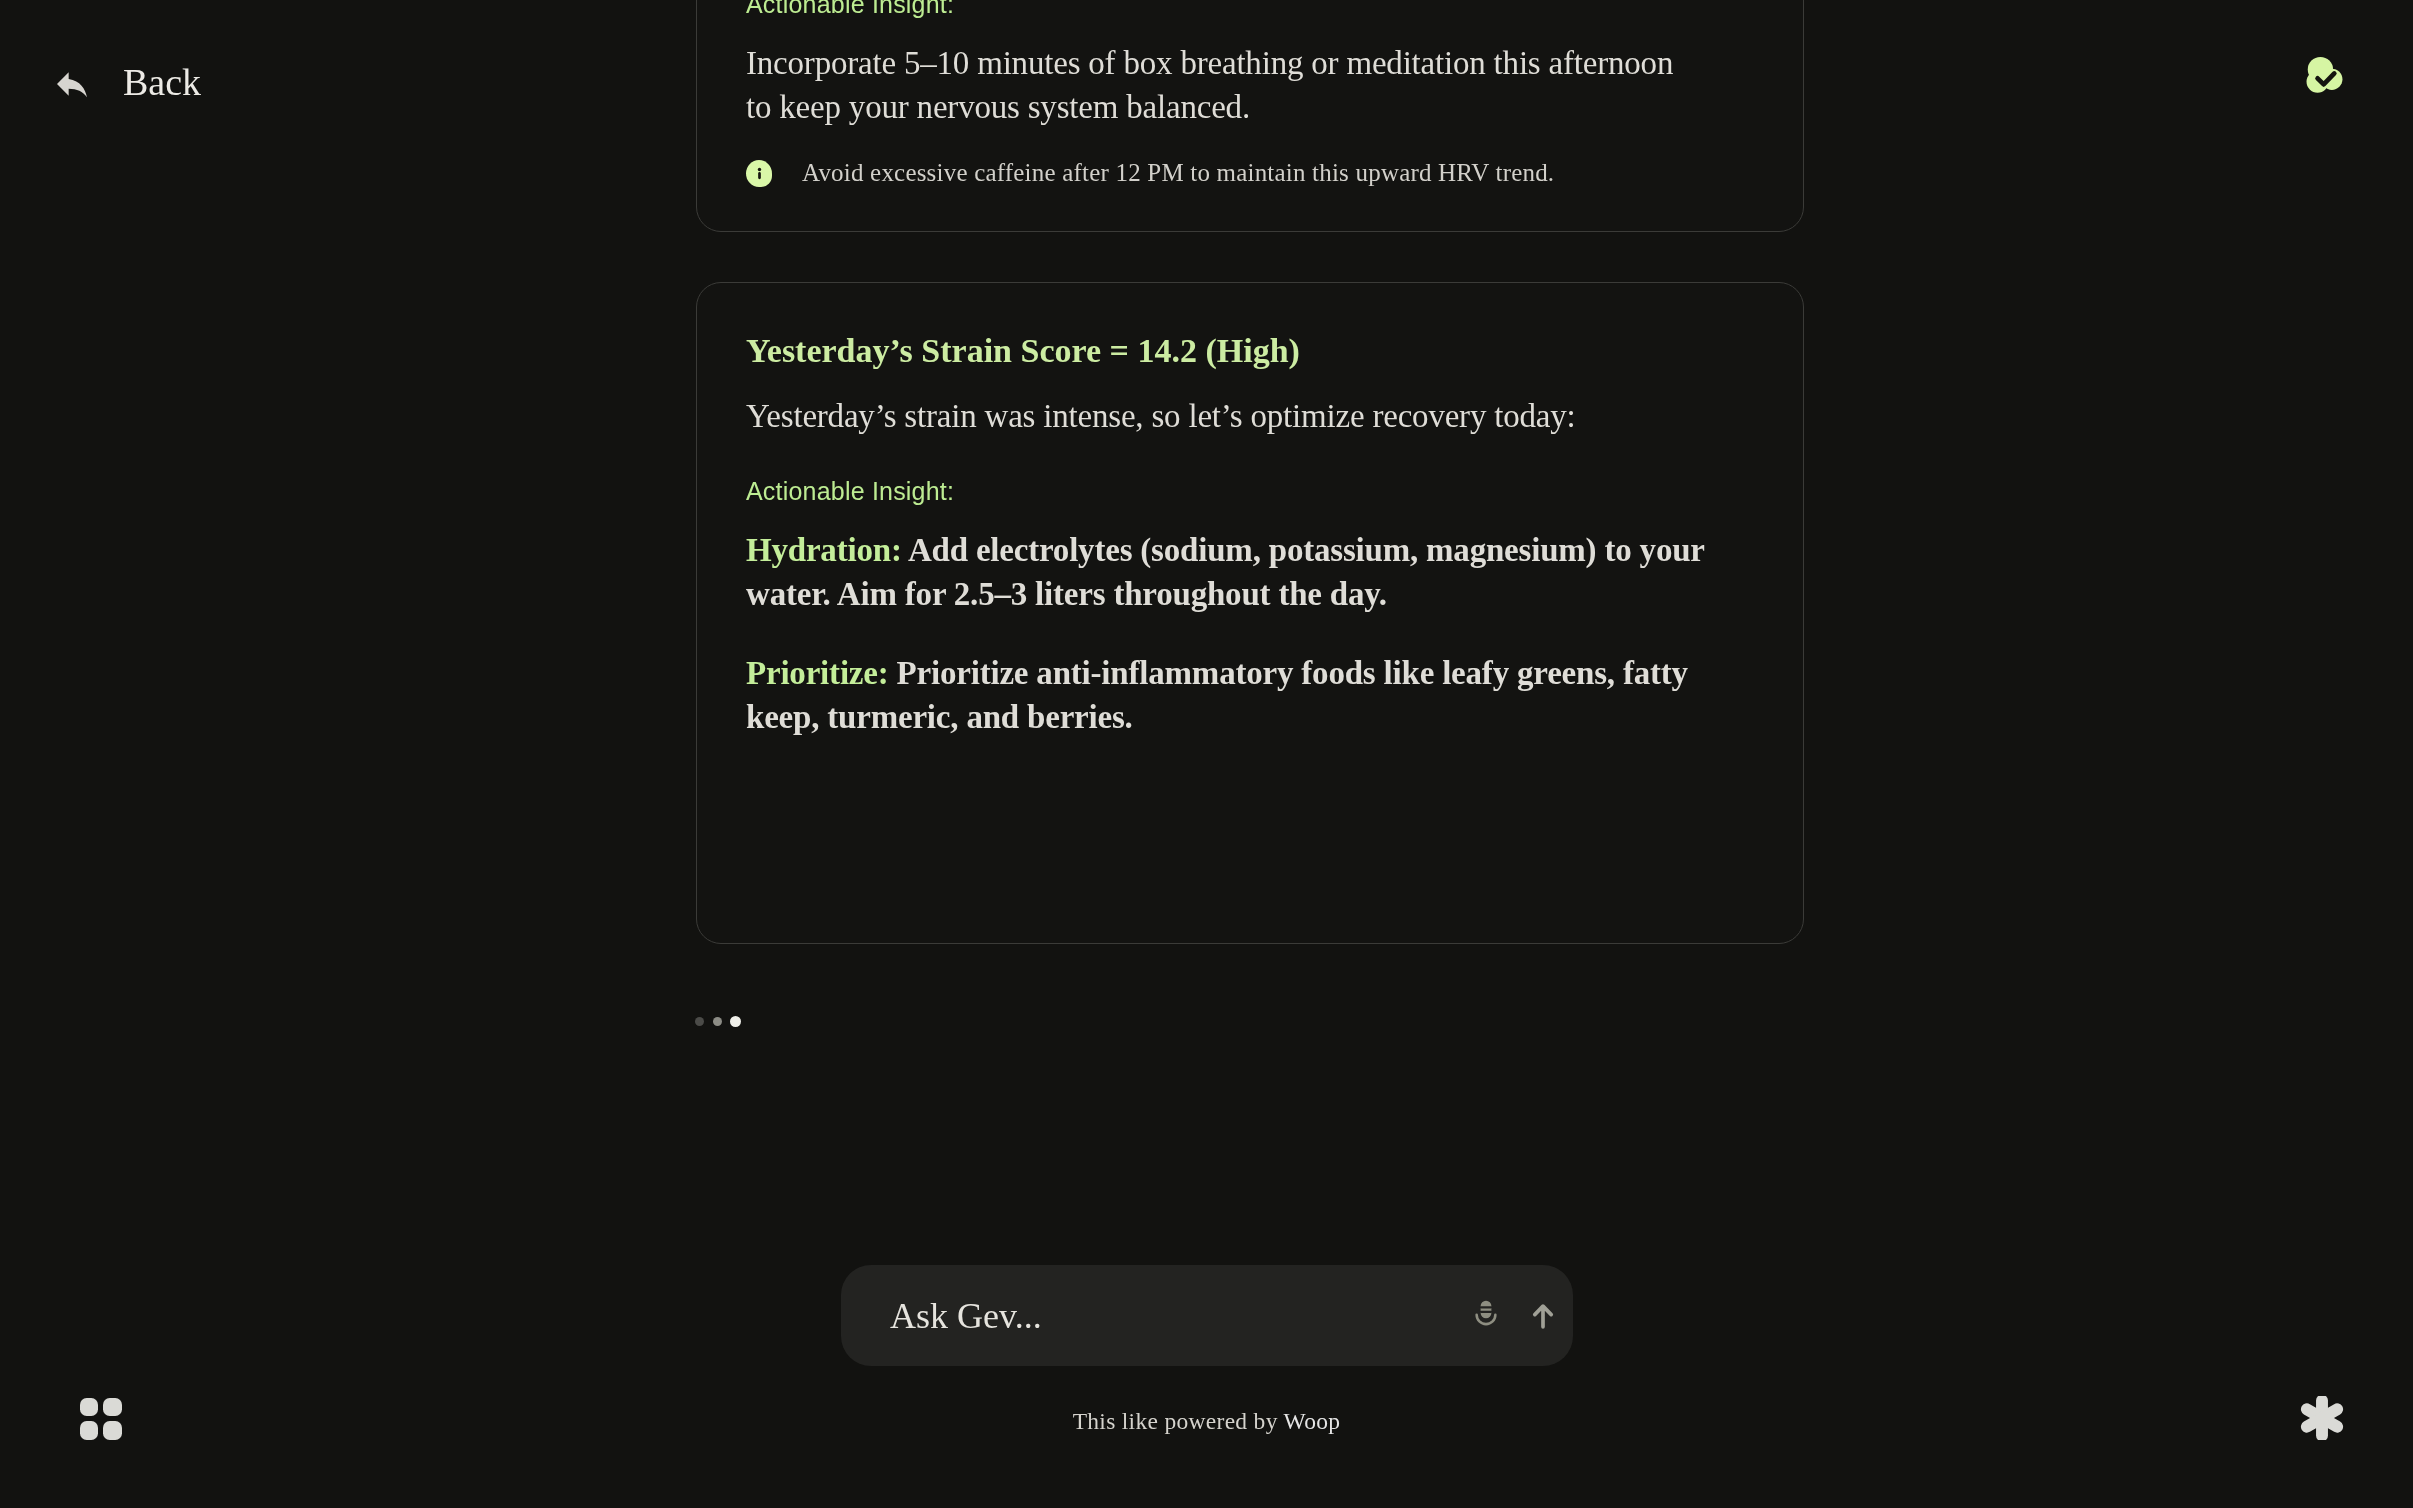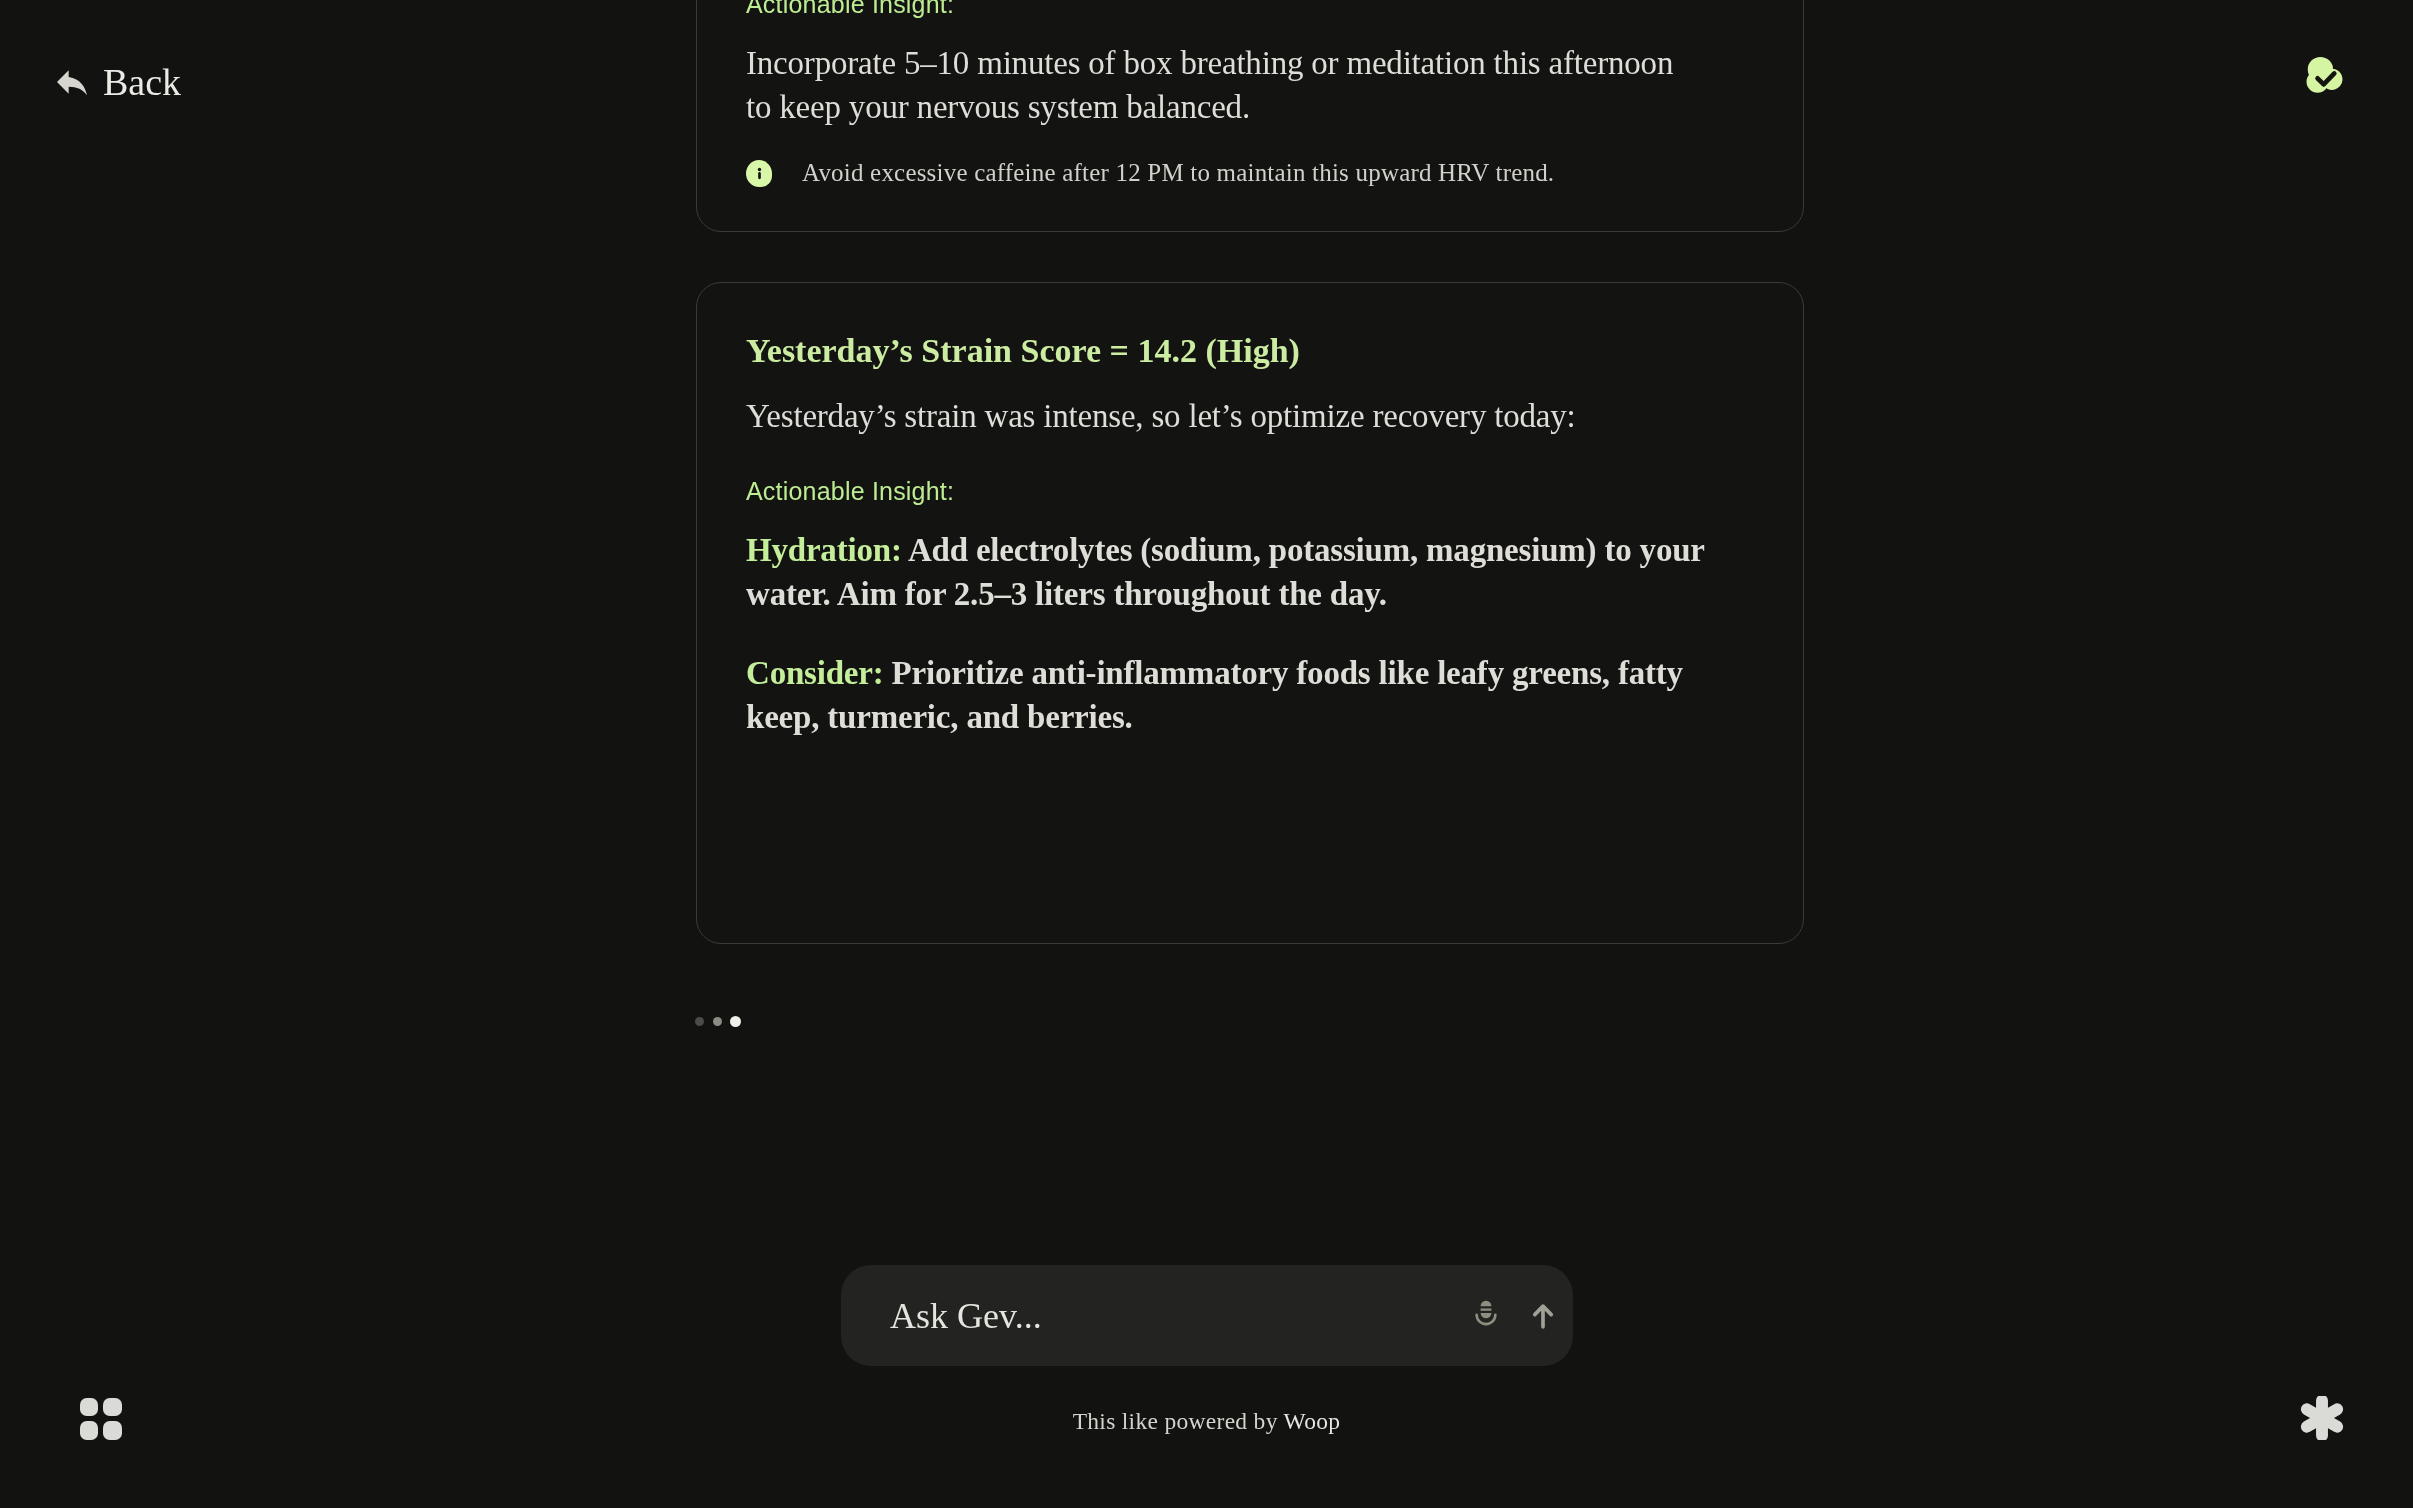--- a/index.html
+++ b/index.html
@@ -7,21 +7,21 @@
   body {
     position:relative;
     background:#121210;
     overflow:hidden;
     font-family:"Liberation Serif","DejaVu Serif",serif;
     color:#dfddd7;
   }
   
   .back-btn {
     position:absolute; left:52px; top:60px;
-    display:flex; align-items:center; gap:11px;
+    display:flex; align-items:flex-end; gap:31px;
     color:#eceae5; font-size:38px; cursor:pointer;
   }
   .back-btn svg { width:40px; height:40px; display:block; }
   .status-blob {
     position:absolute; left:2300px; top:52px;
     width:49px; height:49px; cursor:pointer;
   }
   
   .card {
     position:absolute; left:696px; width:1108px;
@@ -134,21 +134,21 @@
 </section>
 
 <section class="card card-2">
   <h2 class="card-title">Yesterday’s Strain Score = 14.2 (High)</h2>
   <p class="body-text intro">Yesterday’s strain was intense, so let’s optimize recovery today:</p>
   <span class="green-label">Actionable Insight:</span>
 
   <p class="body-text section"><span class="lead">Hydration:</span><span> Add electrolytes (sodium, potassium, magnesium) to your
 water. Aim for 2.5–3 liters throughout the day.</span></p>
 
-  <p class="body-text section"><span class="lead">Consider:</span><span> Prioritize anti-inflammatory foods like leafy greens, fatty
+  <p class="body-text section"><span class="lead">Prioritize:</span><span> Prioritize anti-inflammatory foods like leafy greens, fatty
 keep, turmeric, and berries.</span></p>
 
 </section>
 
 <div class="dots">
   <span class="dot"></span>
   <span class="dot mid"></span>
   <span class="dot active"></span>
 </div>
 

